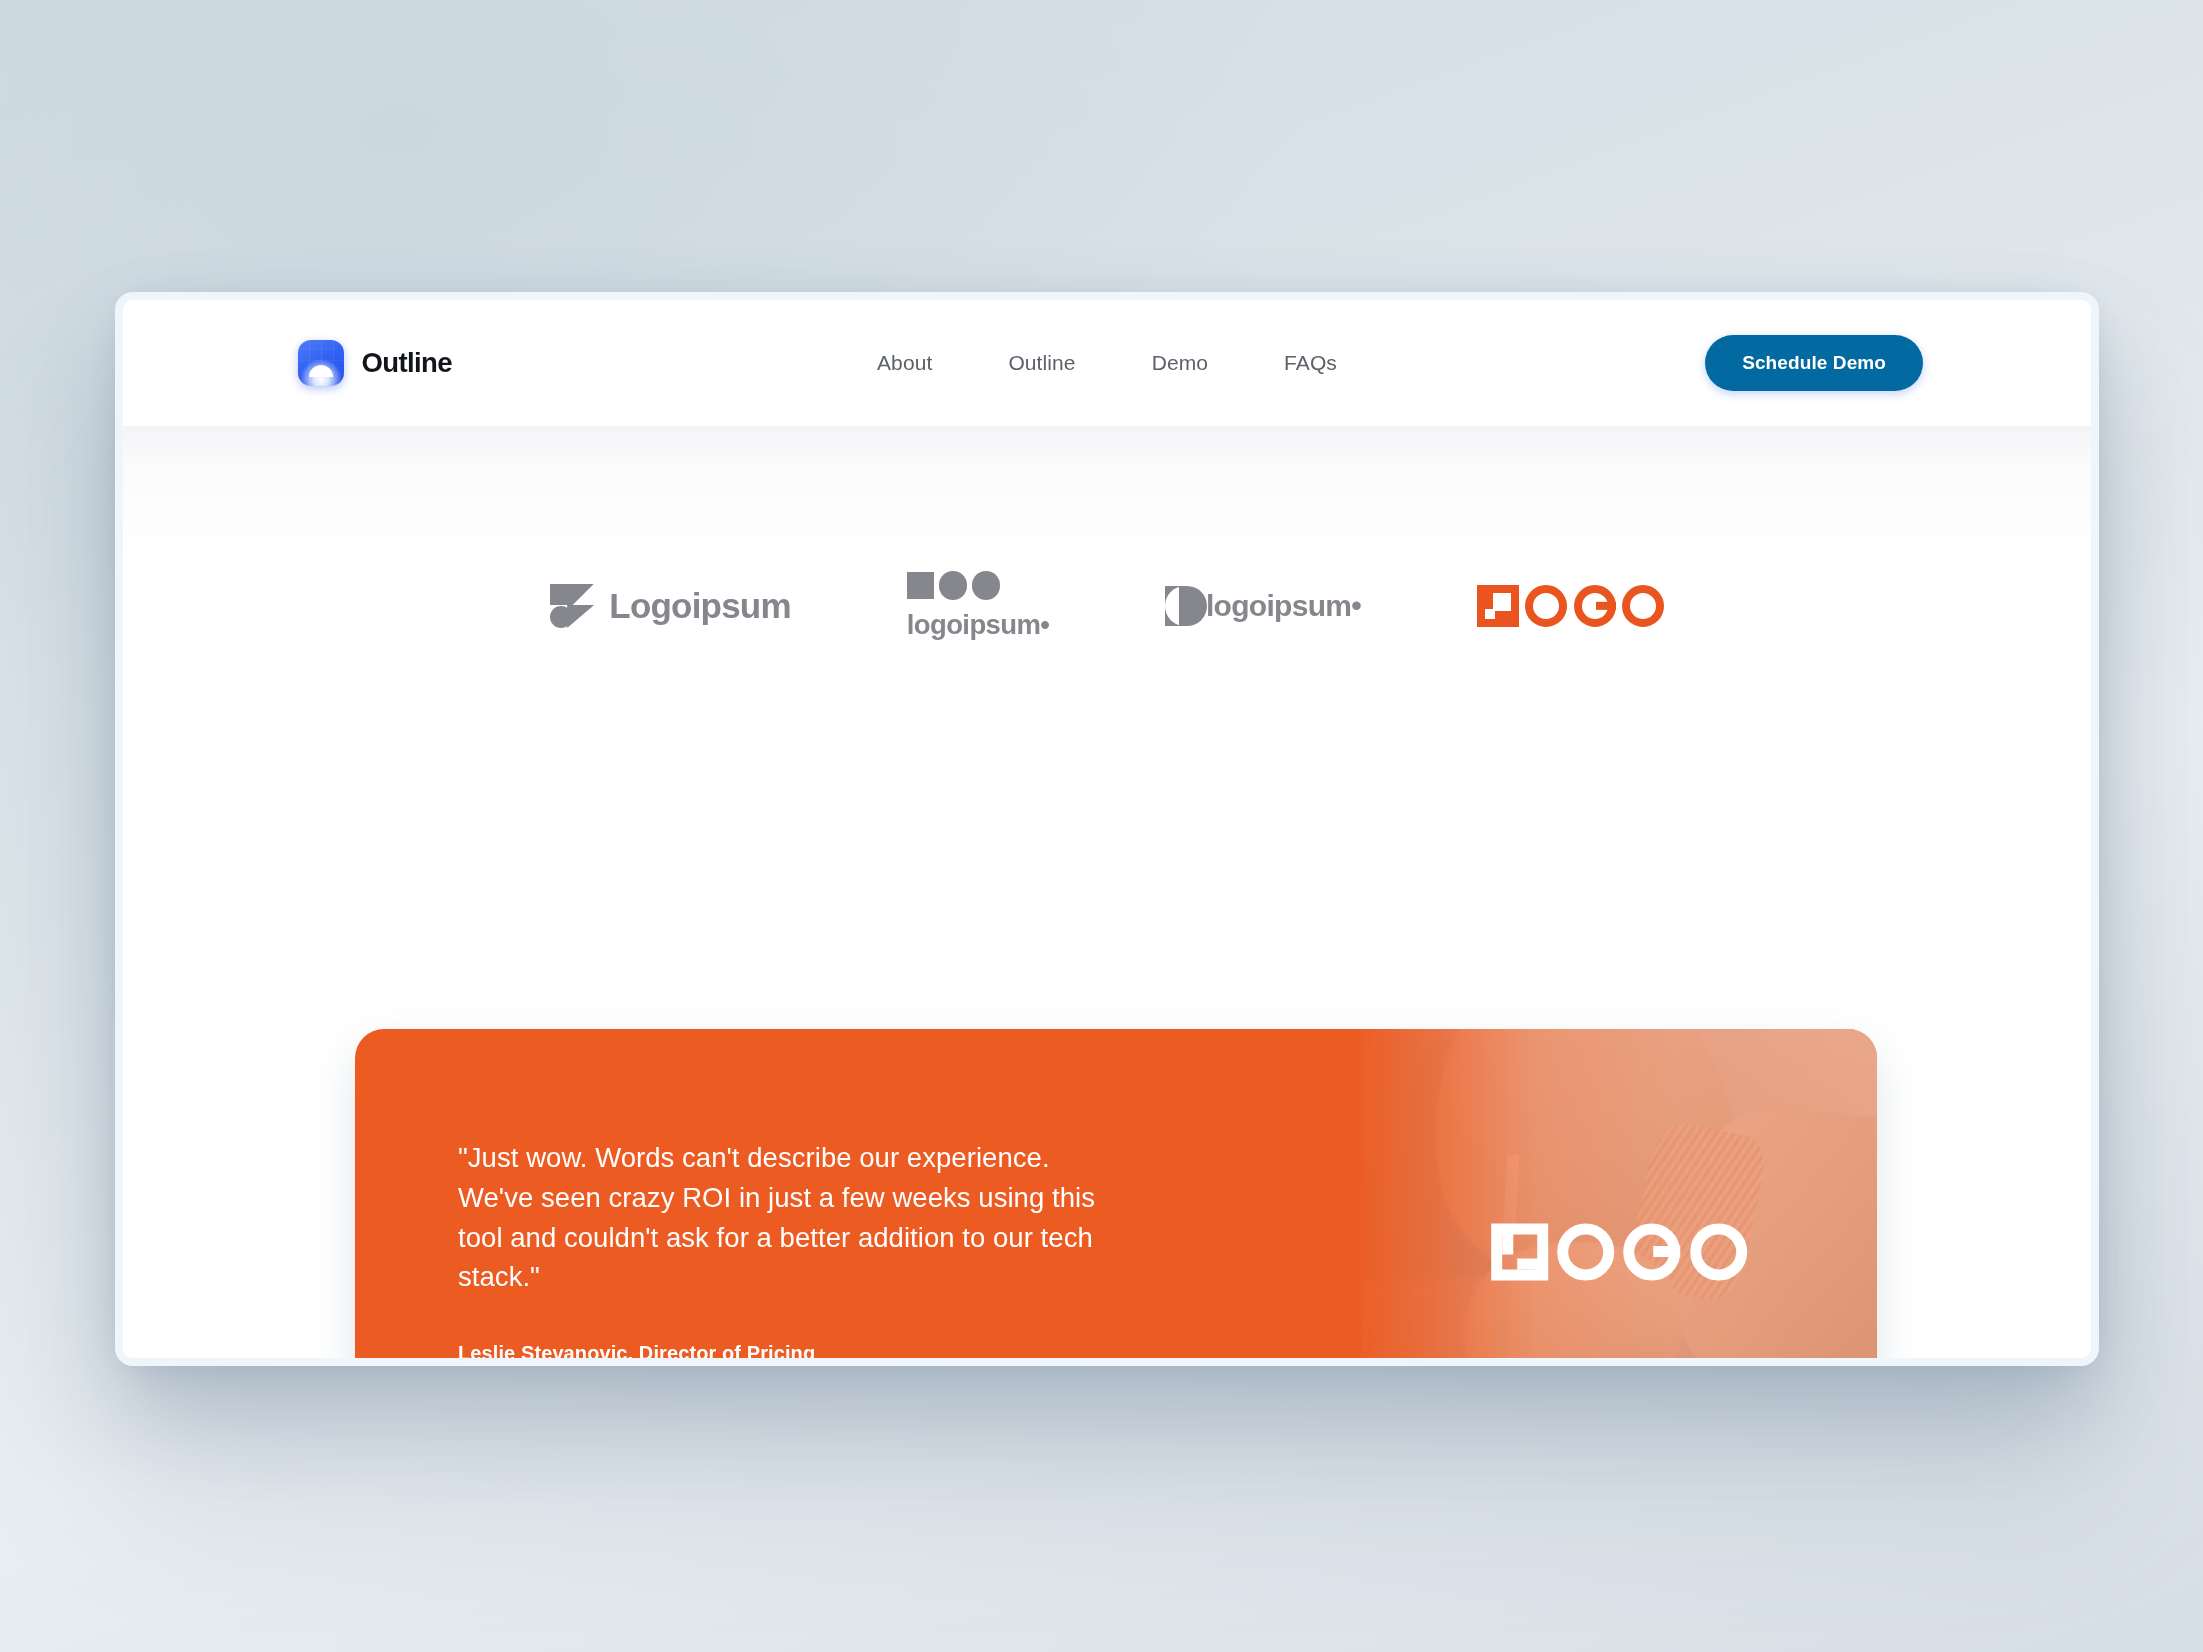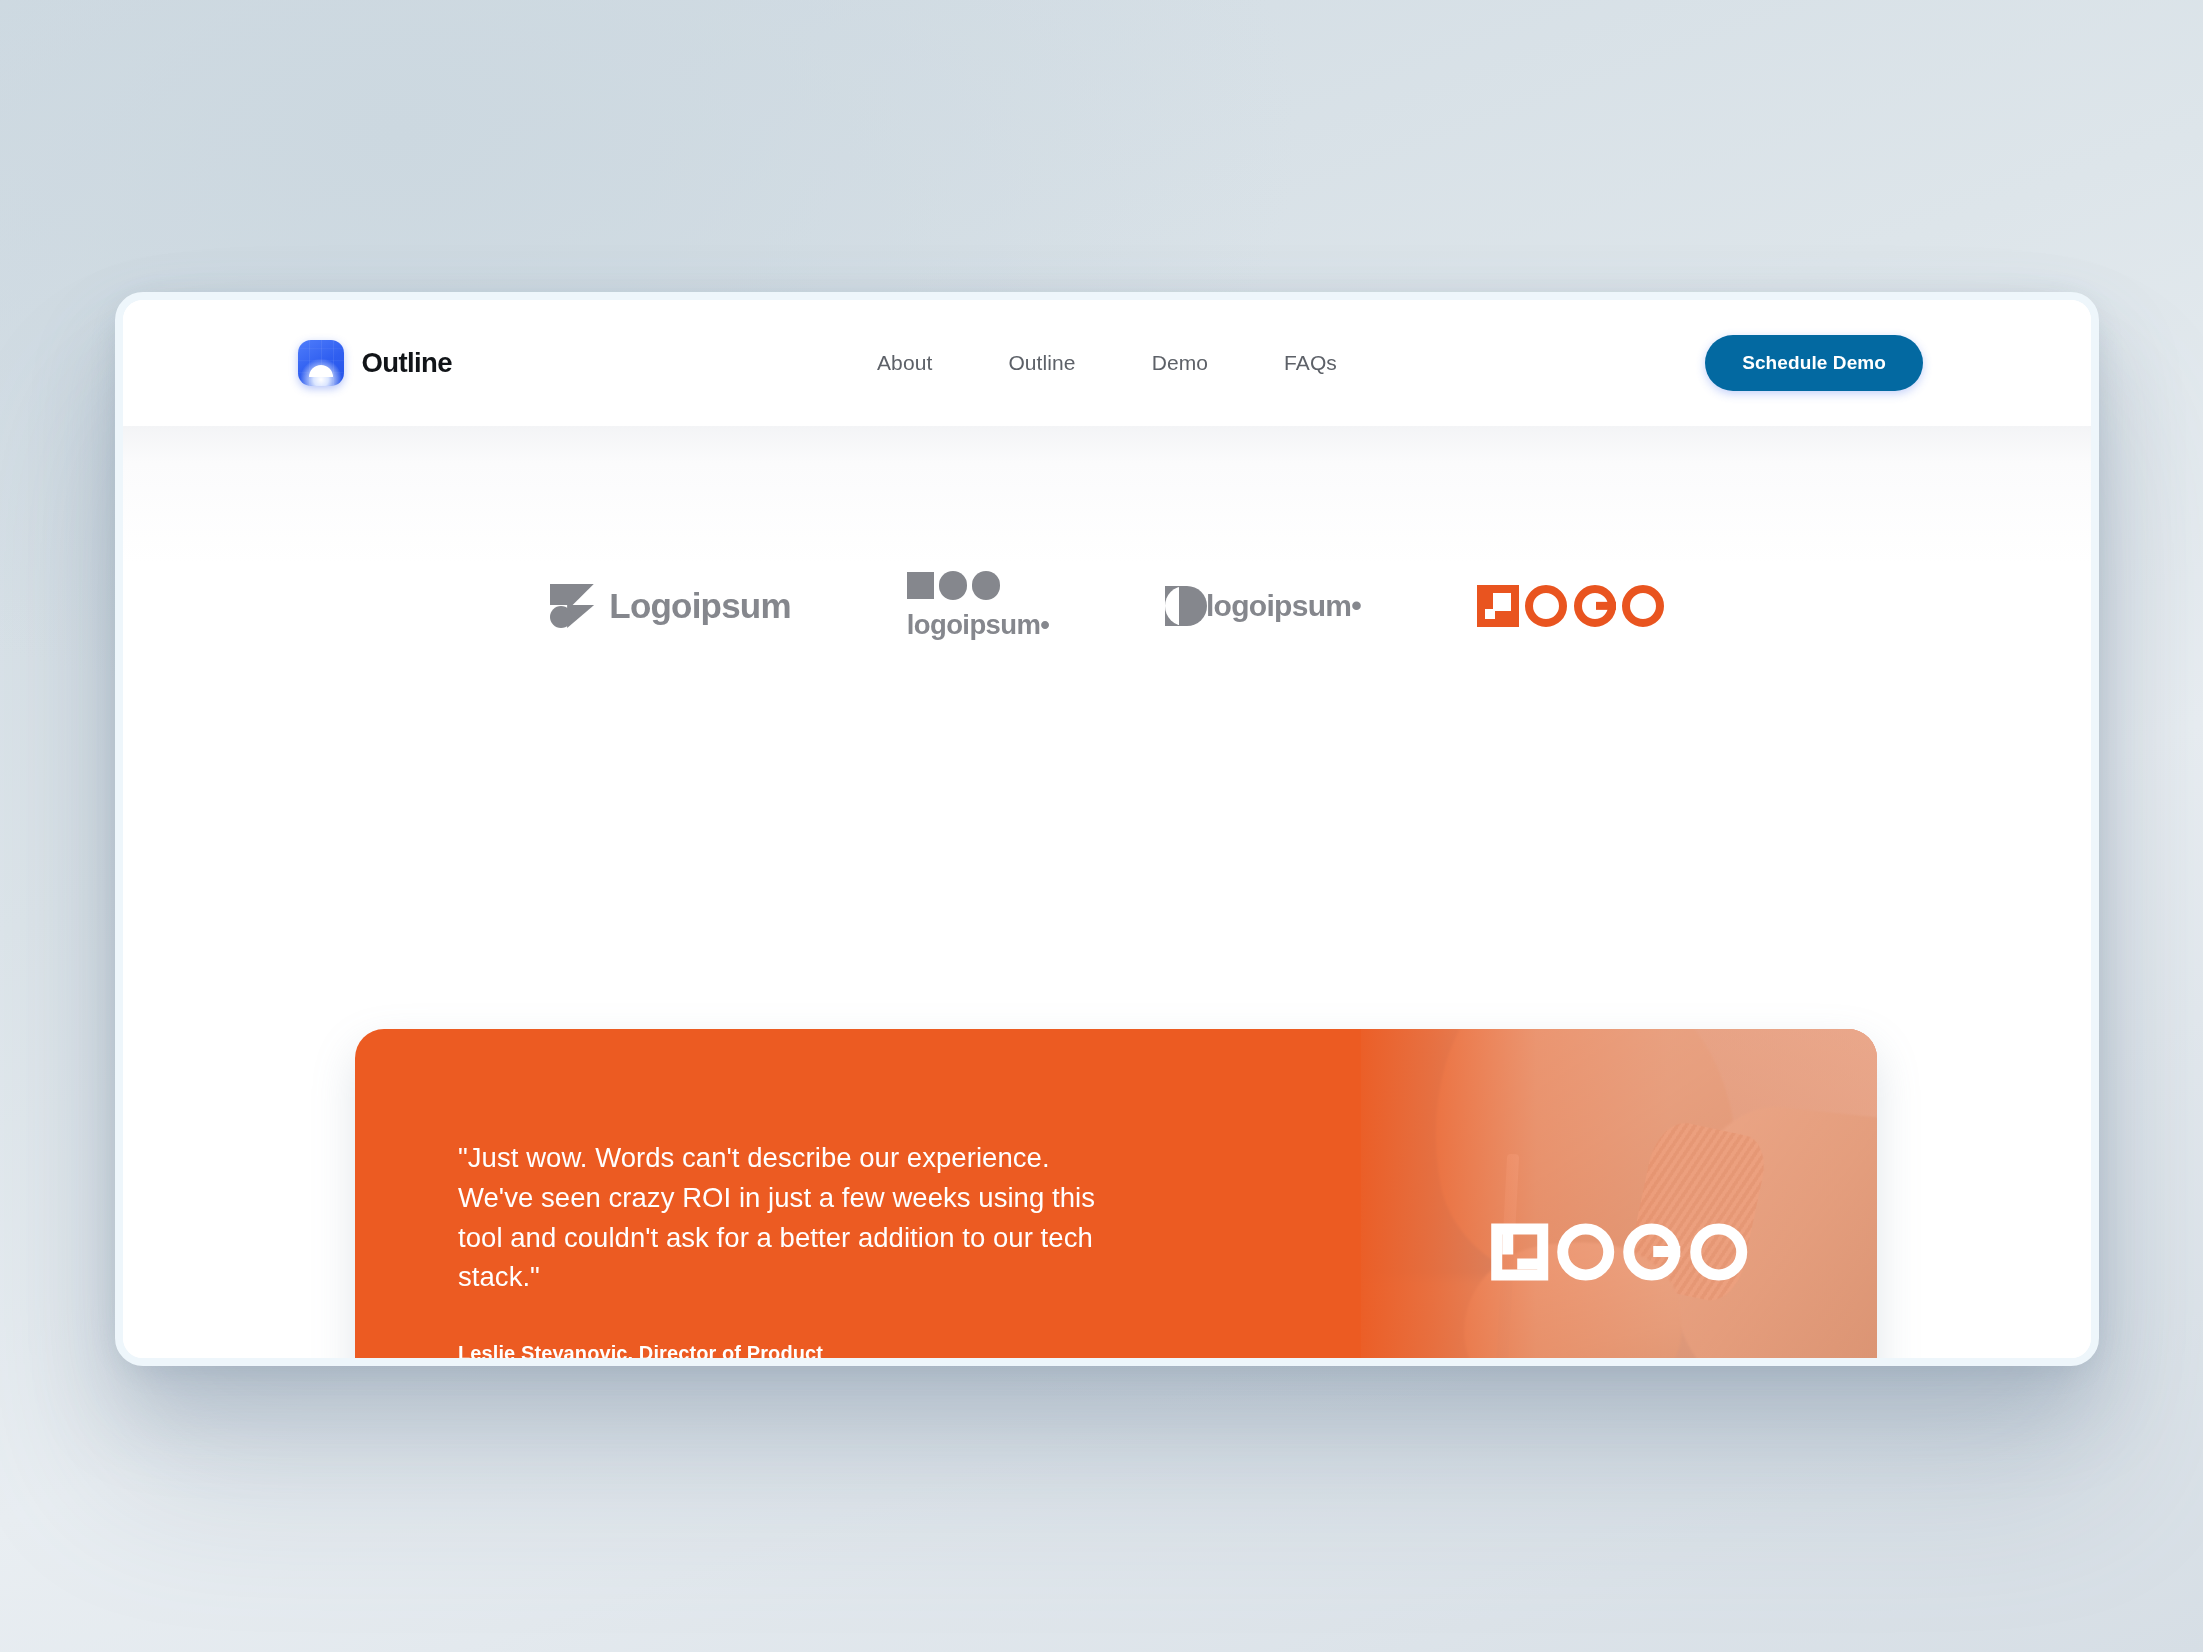--- a/index.html
+++ b/index.html
@@ -34,21 +34,21 @@
       0 46px 83px rgba(108,130,152,0.30),
       0 110px 156px rgba(104,126,148,0.22);
   }
 
   .window-inner {
     position: absolute;
     left: 115px;
     top: 292px;
     width: 1984px;
     height: 1074px;
-    border-radius: 28px;
+    border-radius: 18px;
     overflow: hidden;
     background: #ffffff;
     border: 8.3px solid #eef6fb;
   }
 
   
   .site-header {
     position: absolute;
     left: 0;
     top: 0;
@@ -467,21 +467,21 @@
 
         </div>
       </div>
 
     </section>
 
     <section class="testimonial-card">
 
       <div class="tm-text-side">
         <p class="tm-quote">"Just wow. Words can't describe our experience. We've seen crazy ROI in just a few weeks using this tool and couldn't ask for a better addition to our tech stack."</p>
-        <p class="tm-attrib">Leslie Stevanovic, Director of Product</p>
+        <p class="tm-attrib">Leslie Stevanovic, Director of Pricing</p>
       </div>
 
       <div class="tm-media-side">
         <div class="photo">
           <span class="blur-bg-l"></span>
           <span class="bench"></span>
 
           <span class="arm"></span>
           <span class="sleeve"></span>
           <span class="cuff"></span>

